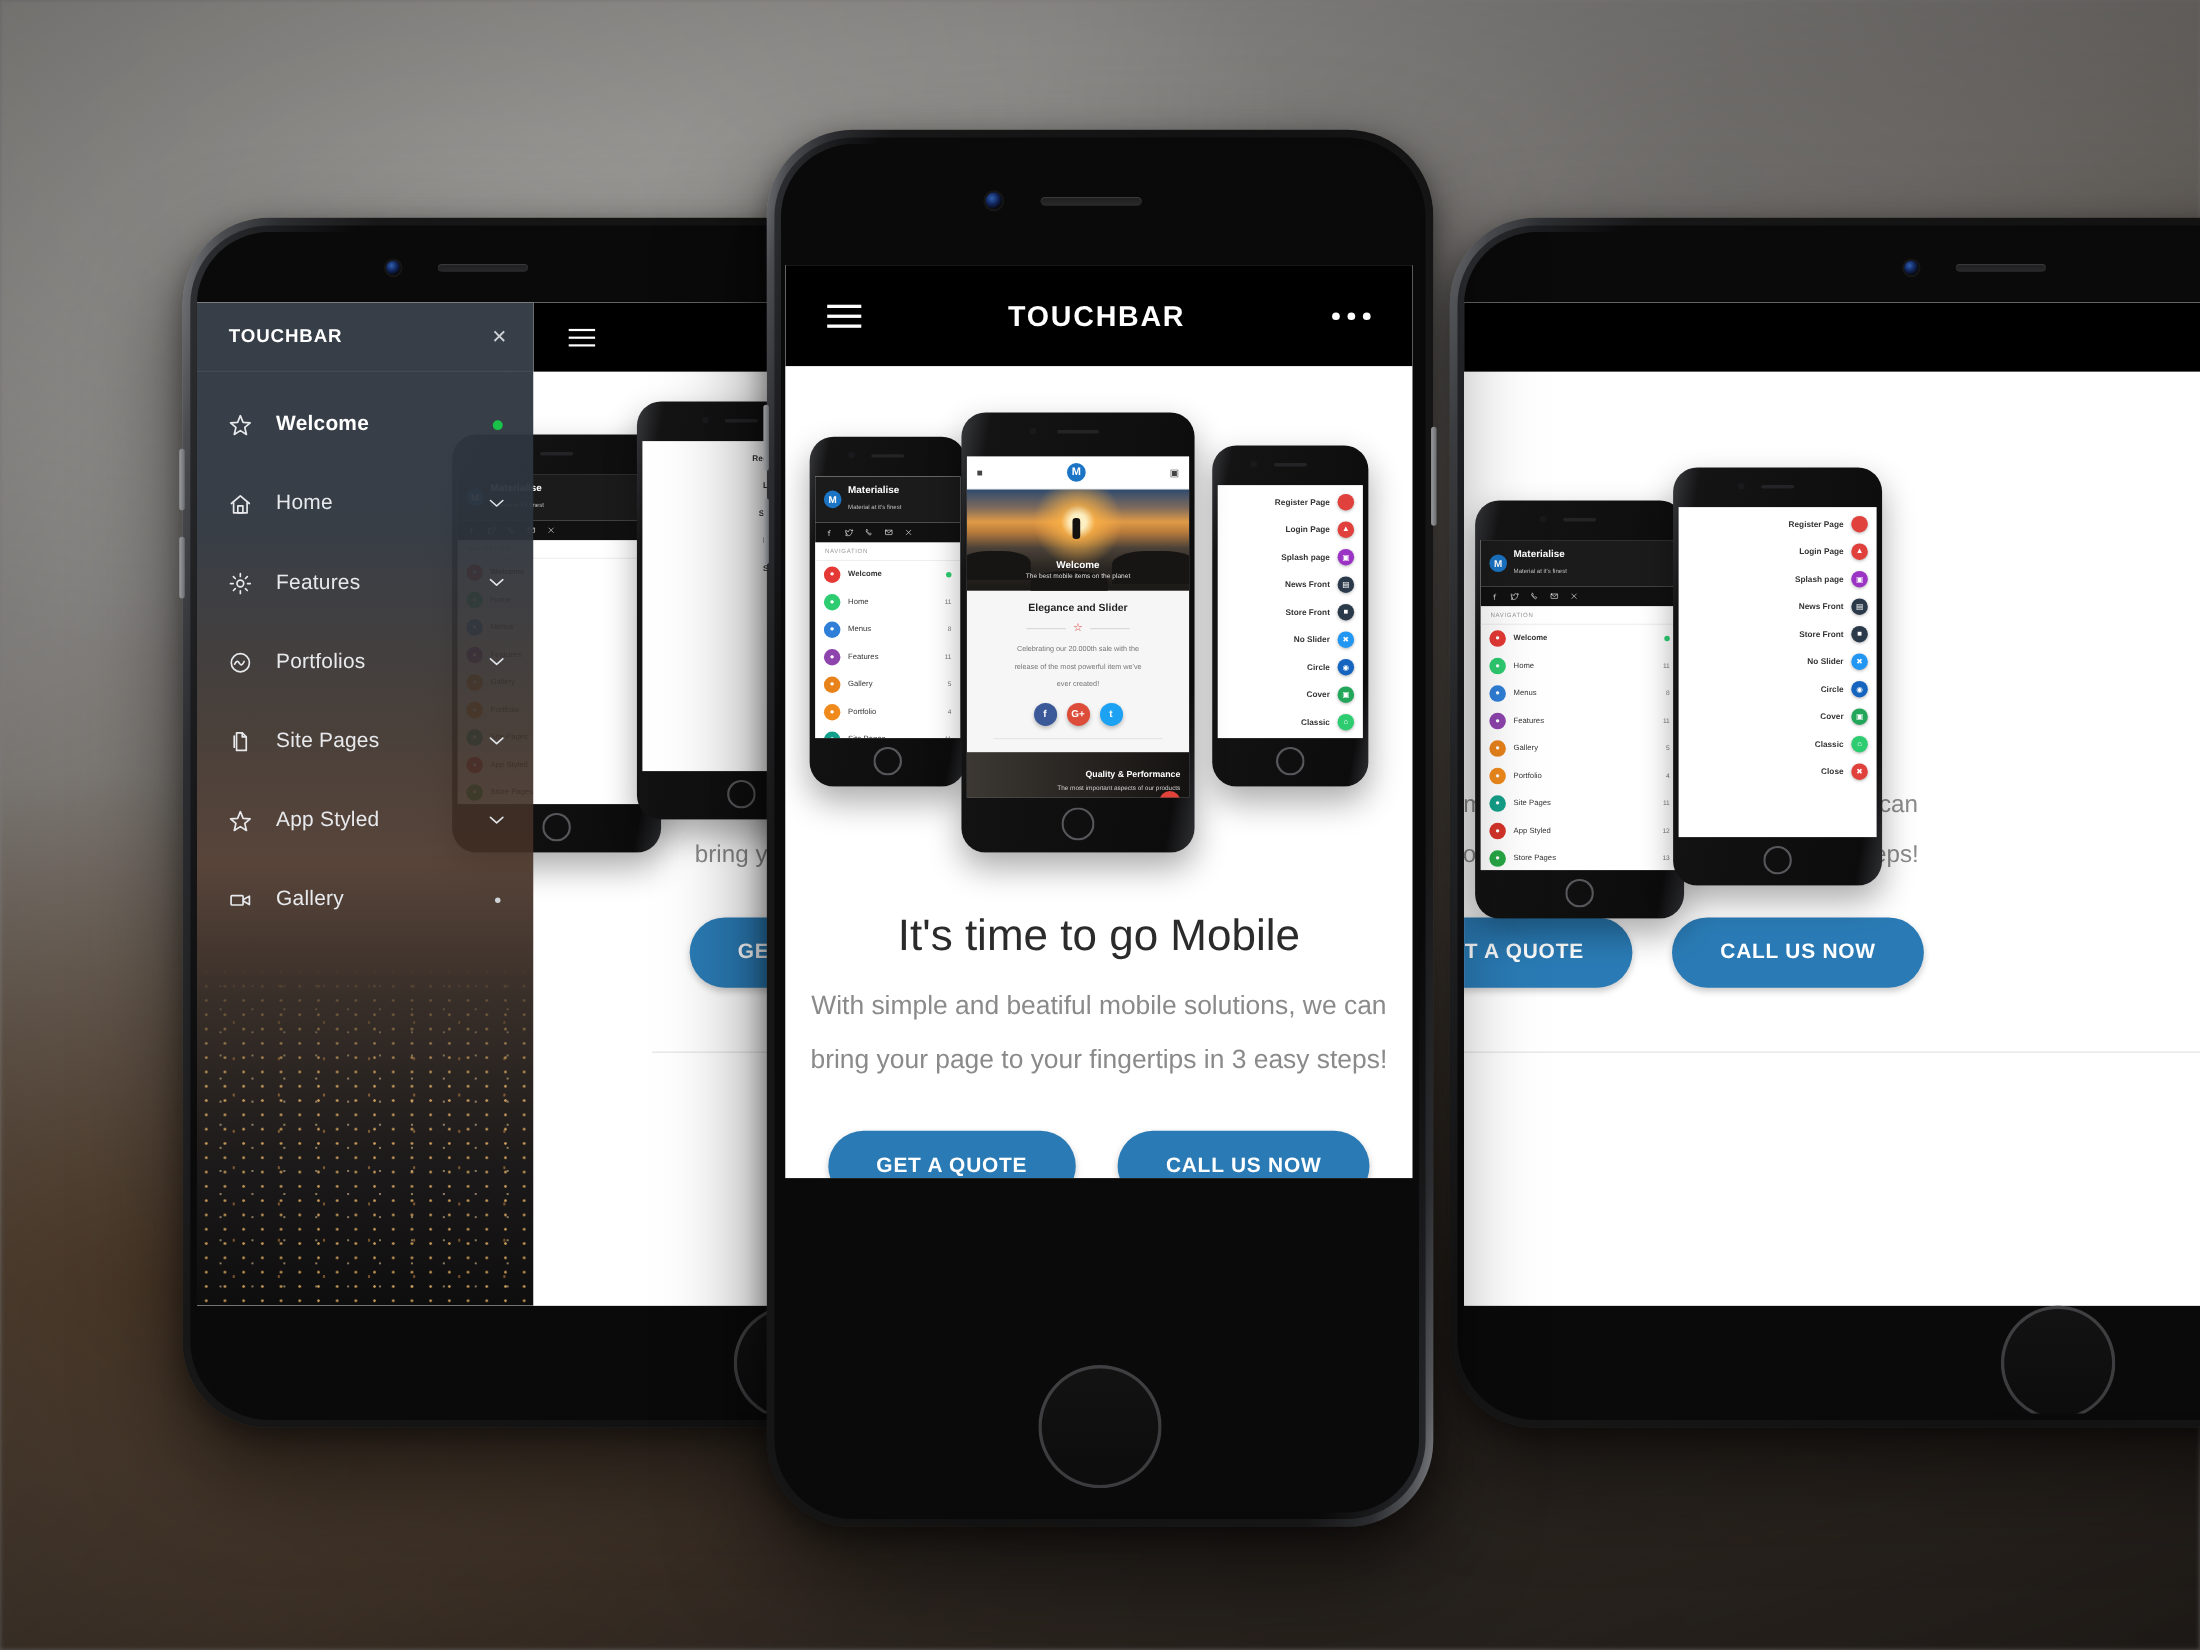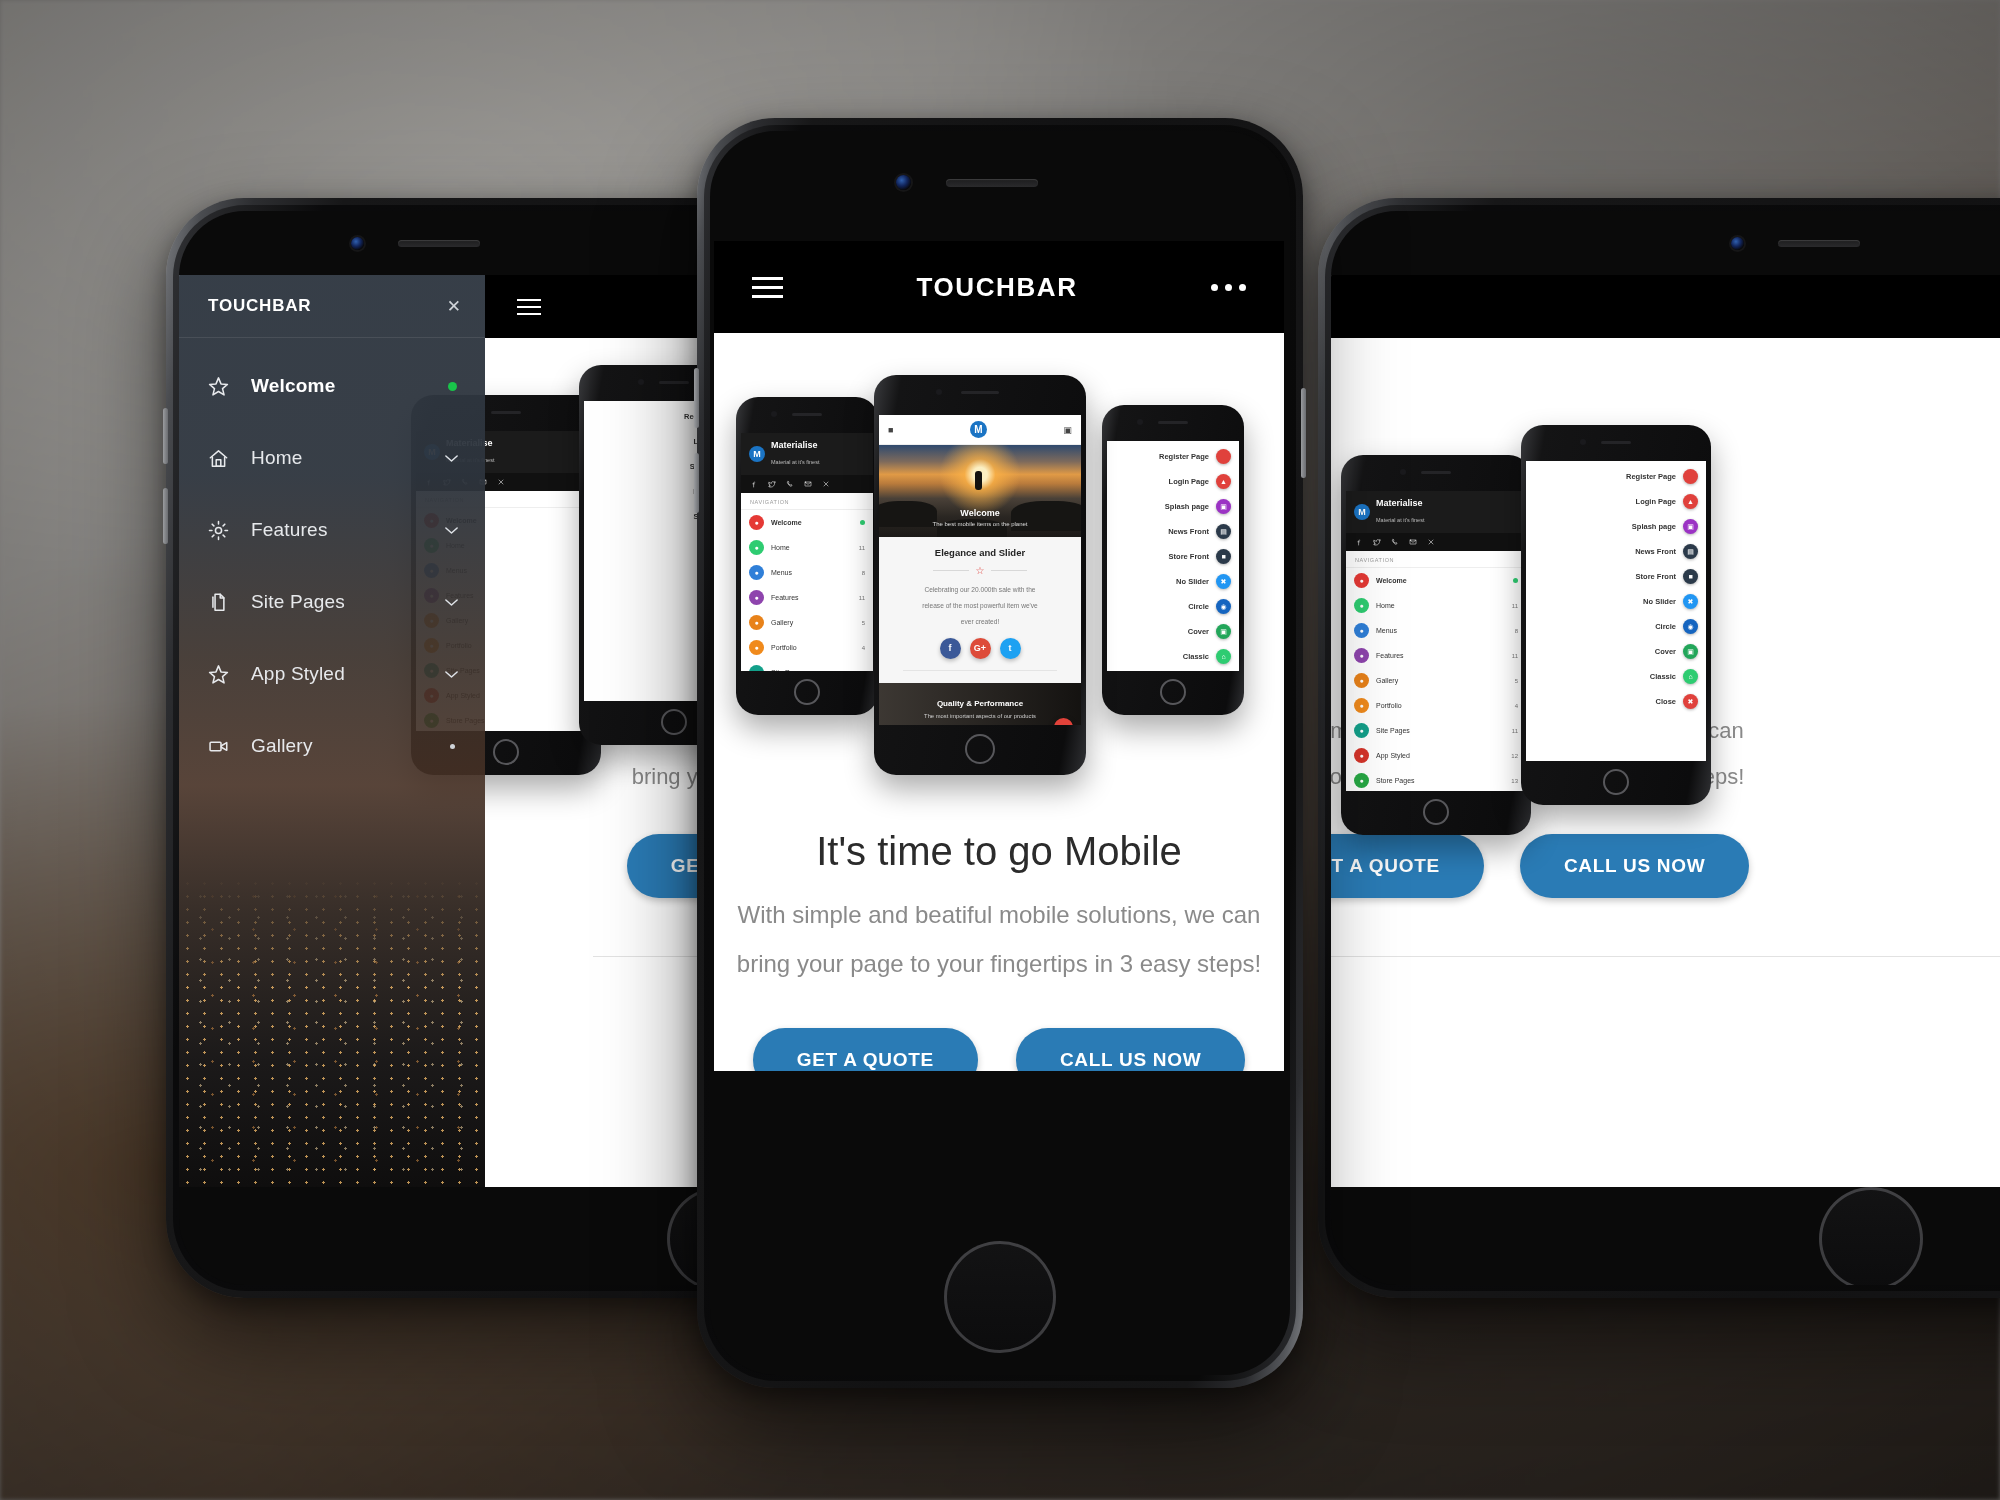--- a/index.html
+++ b/index.html
@@ -178,21 +178,21 @@
   .wl-card{ background:#f6f6f6; padding:10px 10px 12px; text-align:center;}
   .wl-card h4{ font-size:9.5px; color:#232323;}
   .wl-star{ display:flex; align-items:center; justify-content:center; gap:7px; margin:7px 0;}
   .wl-star .ln{ width:36px;height:1px;background:#d8d8d8;}
   .wl-card p{ font-size:6.6px; color:#777; line-height:2; margin-top:3px;}
   .wl-soc{ display:flex; justify-content:center; gap:9px; margin-top:9px;}
   .wl-soc span{ width:21px;height:21px;border-radius:50%;display:flex;
     align-items:center;justify-content:center;color:#fff;font-size:9px;font-weight:bold;
     box-shadow:0 2px 4px rgba(0,0,0,.25);}
   .wl-sep{ height:1px;background:#e4e4e4; margin:11px 14px 0;}
-  .wl-dark{ background:#161616; color:#fff; padding:9px 8px; text-align:center; position:relative;
+  .wl-dark{ background:#161616; color:#fff; padding:9px 8px; text-align:right; position:relative;
      background-image:linear-gradient(90deg,rgba(70,64,58,.8),rgba(20,18,16,.9));}
   .wl-dark b{ font-size:8px;}
   .wl-dark i{ display:block;font-style:normal;font-size:5.8px;color:#cfcfcf;margin-top:3px;}
   .wl-fab{ position:absolute; right:8px; bottom:-9px; width:19px;height:19px;border-radius:50%;
     background:#e1423a; color:#fff; font-size:9px; display:flex;align-items:center;justify-content:center;
     box-shadow:0 3px 6px rgba(0,0,0,.35);}
 </style>
 </head>
 <body>
 
@@ -400,20 +400,32 @@
                   </svg></span>
               </div>
               <div class="nav-item">
                 <span class="nav-ico" style="color:#e7e9ec">
                   <svg viewBox="0 0 24 24">
                     <circle fill="none" stroke="currentColor" stroke-width="1.6" stroke-linecap="round" stroke-linejoin="round" cx="12" cy="12" r="3.2"></circle>
                     <path fill="none" stroke="currentColor" stroke-width="1.6" stroke-linecap="round" stroke-linejoin="round" d="M12 2.6v2.6M12 18.8v2.6M21.4 12h-2.6M5.2 12H2.6M18.6 5.4l-1.8 1.8M7.2 16.8l-1.8 1.8M18.6 18.6l-1.8-1.8M7.2 7.2 5.4 5.4"></path>
                   </svg>
                 </span>
                 <span class="nav-lbl">Features</span>
+                <span><svg class="chev" viewBox="0 0 24 14" fill="none" stroke="#dfe3e8" stroke-width="2.4" stroke-linecap="round" stroke-linejoin="round">
+                    <polyline points="3,3 12,11 21,3"></polyline>
+                  </svg></span>
+              </div>
+              <div class="nav-item">
+                <span class="nav-ico" style="color:#e7e9ec">
+                  <svg viewBox="0 0 24 24">
+                    <circle fill="none" stroke="currentColor" stroke-width="1.6" stroke-linecap="round" stroke-linejoin="round" cx="12" cy="12" r="8.6"></circle>
+                    <path fill="none" stroke="currentColor" stroke-width="1.6" stroke-linecap="round" stroke-linejoin="round" d="M6.6 13.4c1.6-3.4 3-3.4 4.4-1 1.4 2.4 2.8 2.4 4.6-1.6"></path>
+                  </svg>
+                </span>
+                <span class="nav-lbl">Portfolios</span>
                 <span><svg class="chev" viewBox="0 0 24 14" fill="none" stroke="#dfe3e8" stroke-width="2.4" stroke-linecap="round" stroke-linejoin="round">
                     <polyline points="3,3 12,11 21,3"></polyline>
                   </svg></span>
               </div>
               <div class="nav-item">
                 <span class="nav-ico" style="color:#e7e9ec">
                   <svg viewBox="0 0 24 24">
                     <path fill="none" stroke="currentColor" stroke-width="1.6" stroke-linecap="round" stroke-linejoin="round" d="M8.4 3.4h5.4l3.8 3.8V20H8.4z"></path>
                     <path fill="none" stroke="currentColor" stroke-width="1.6" stroke-linecap="round" stroke-linejoin="round" d="M13.8 3.4v3.8h3.8"></path>
                     <path fill="none" stroke="currentColor" stroke-width="1.6" stroke-linecap="round" stroke-linejoin="round" d="M6.2 6.4V17"></path>

